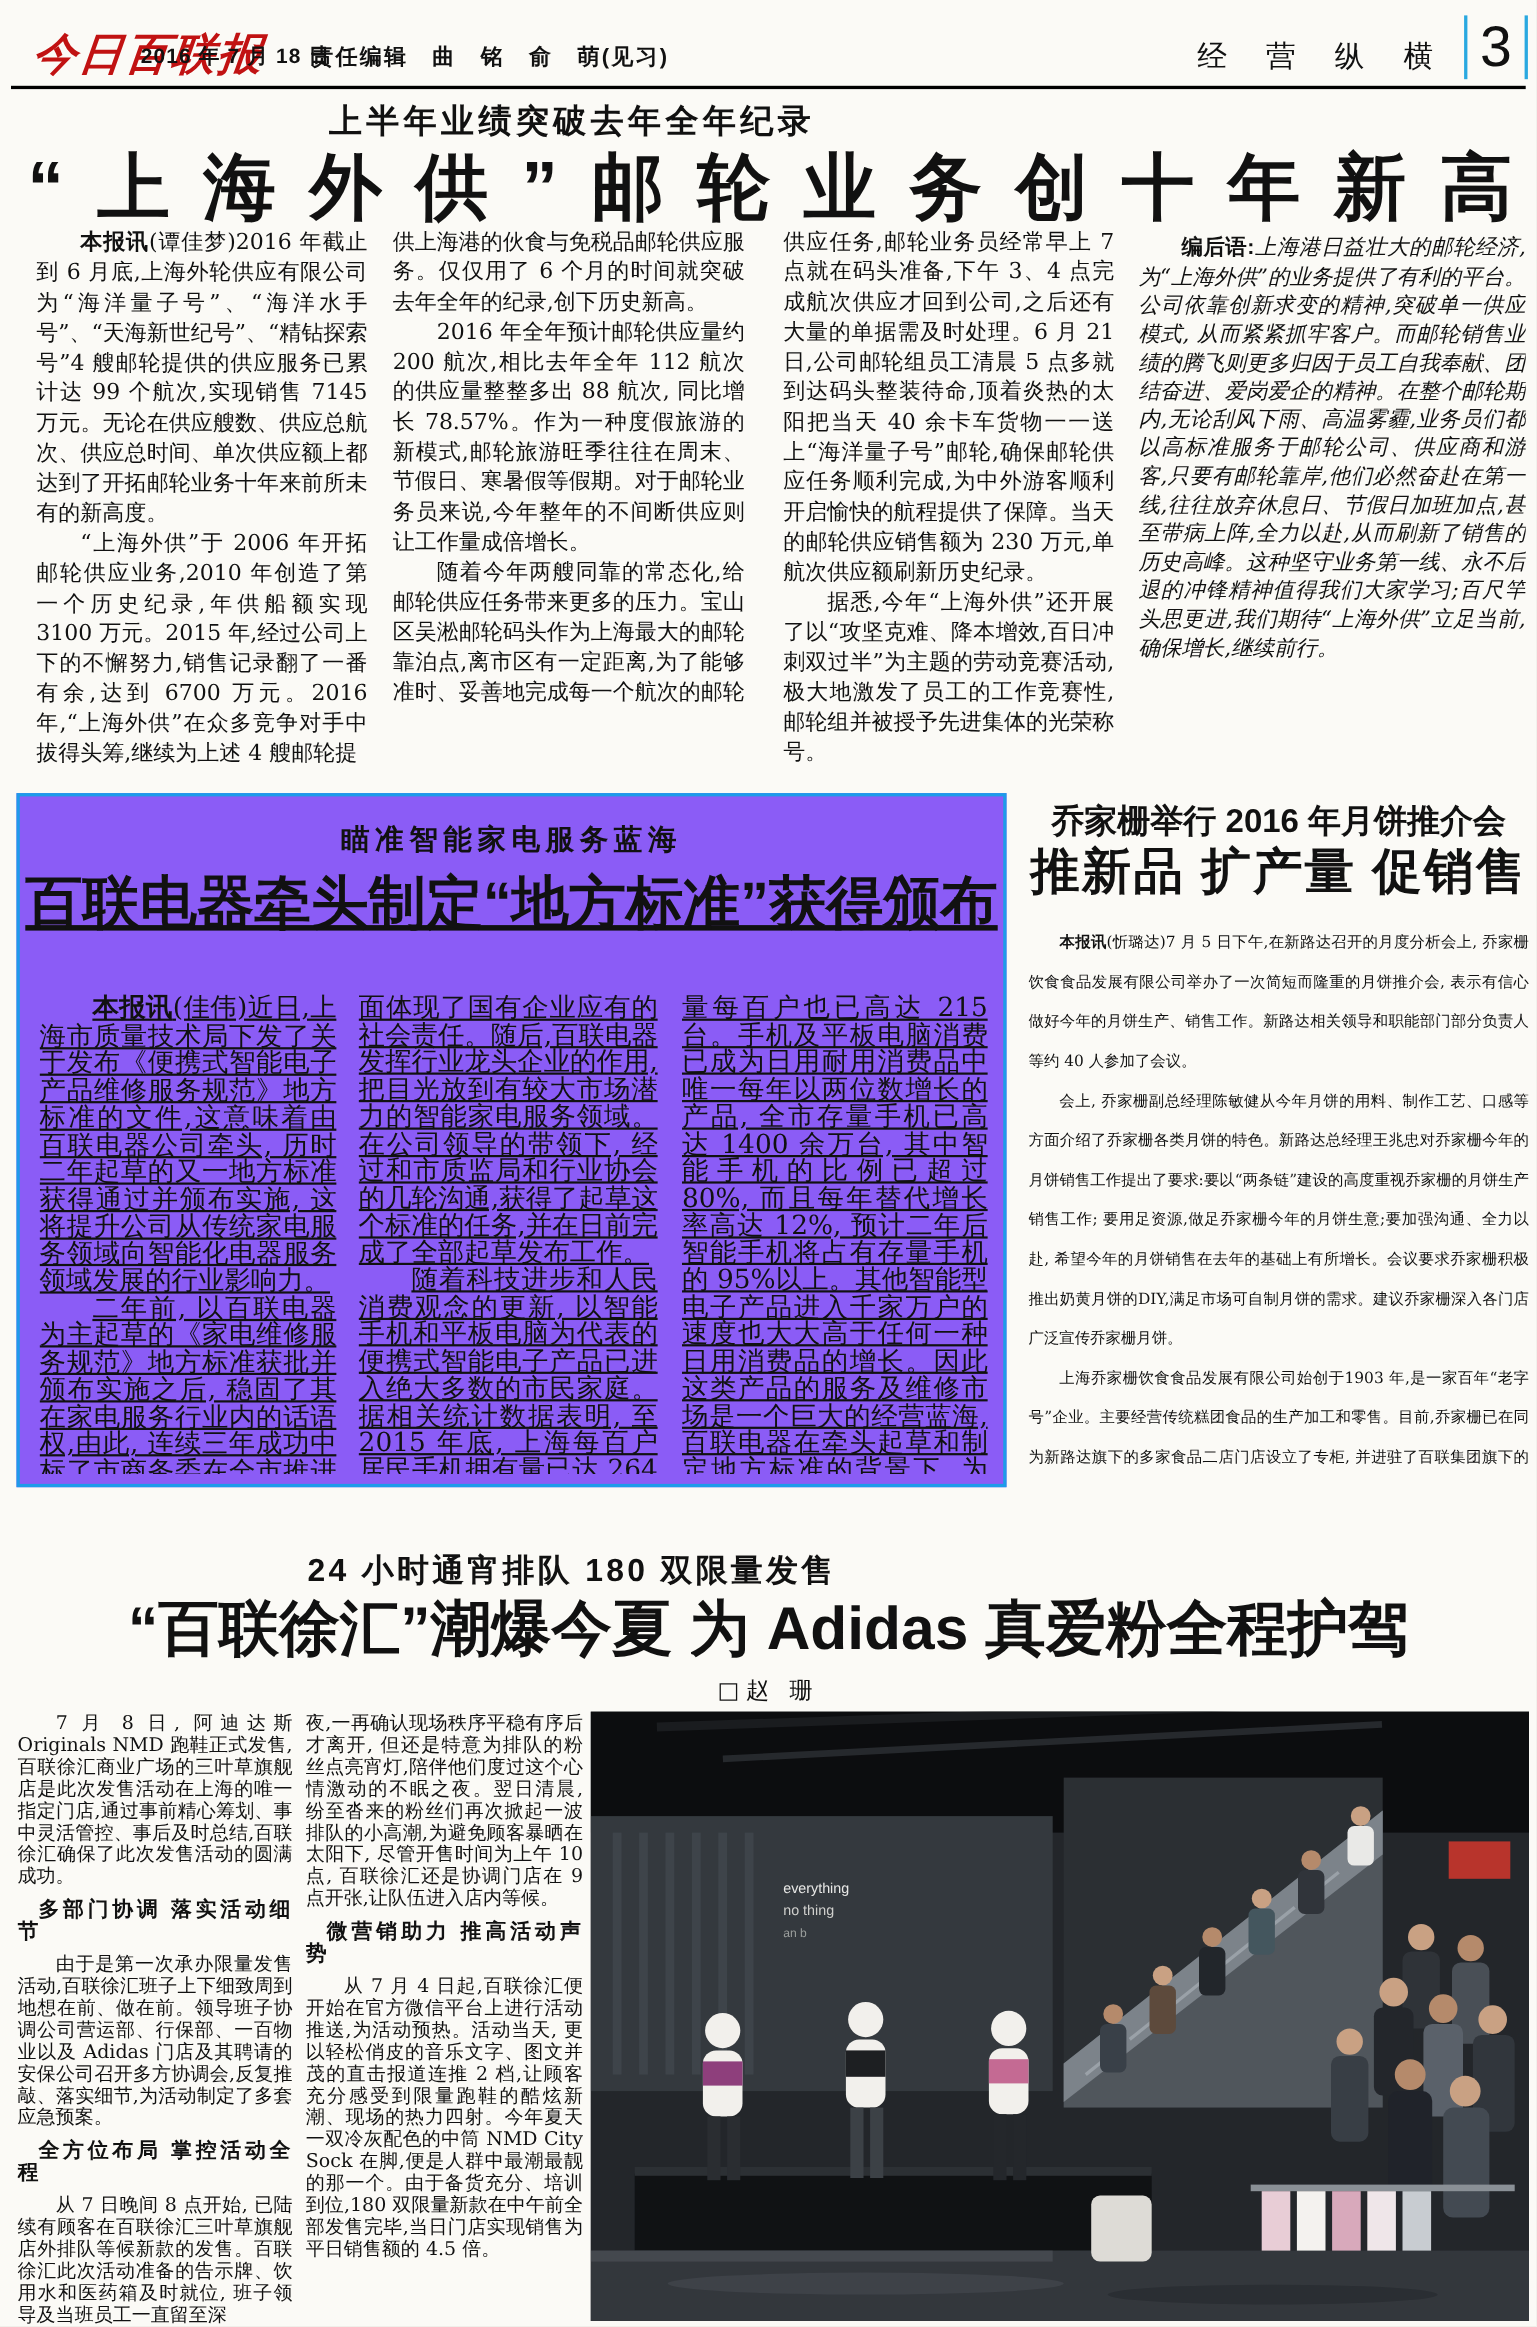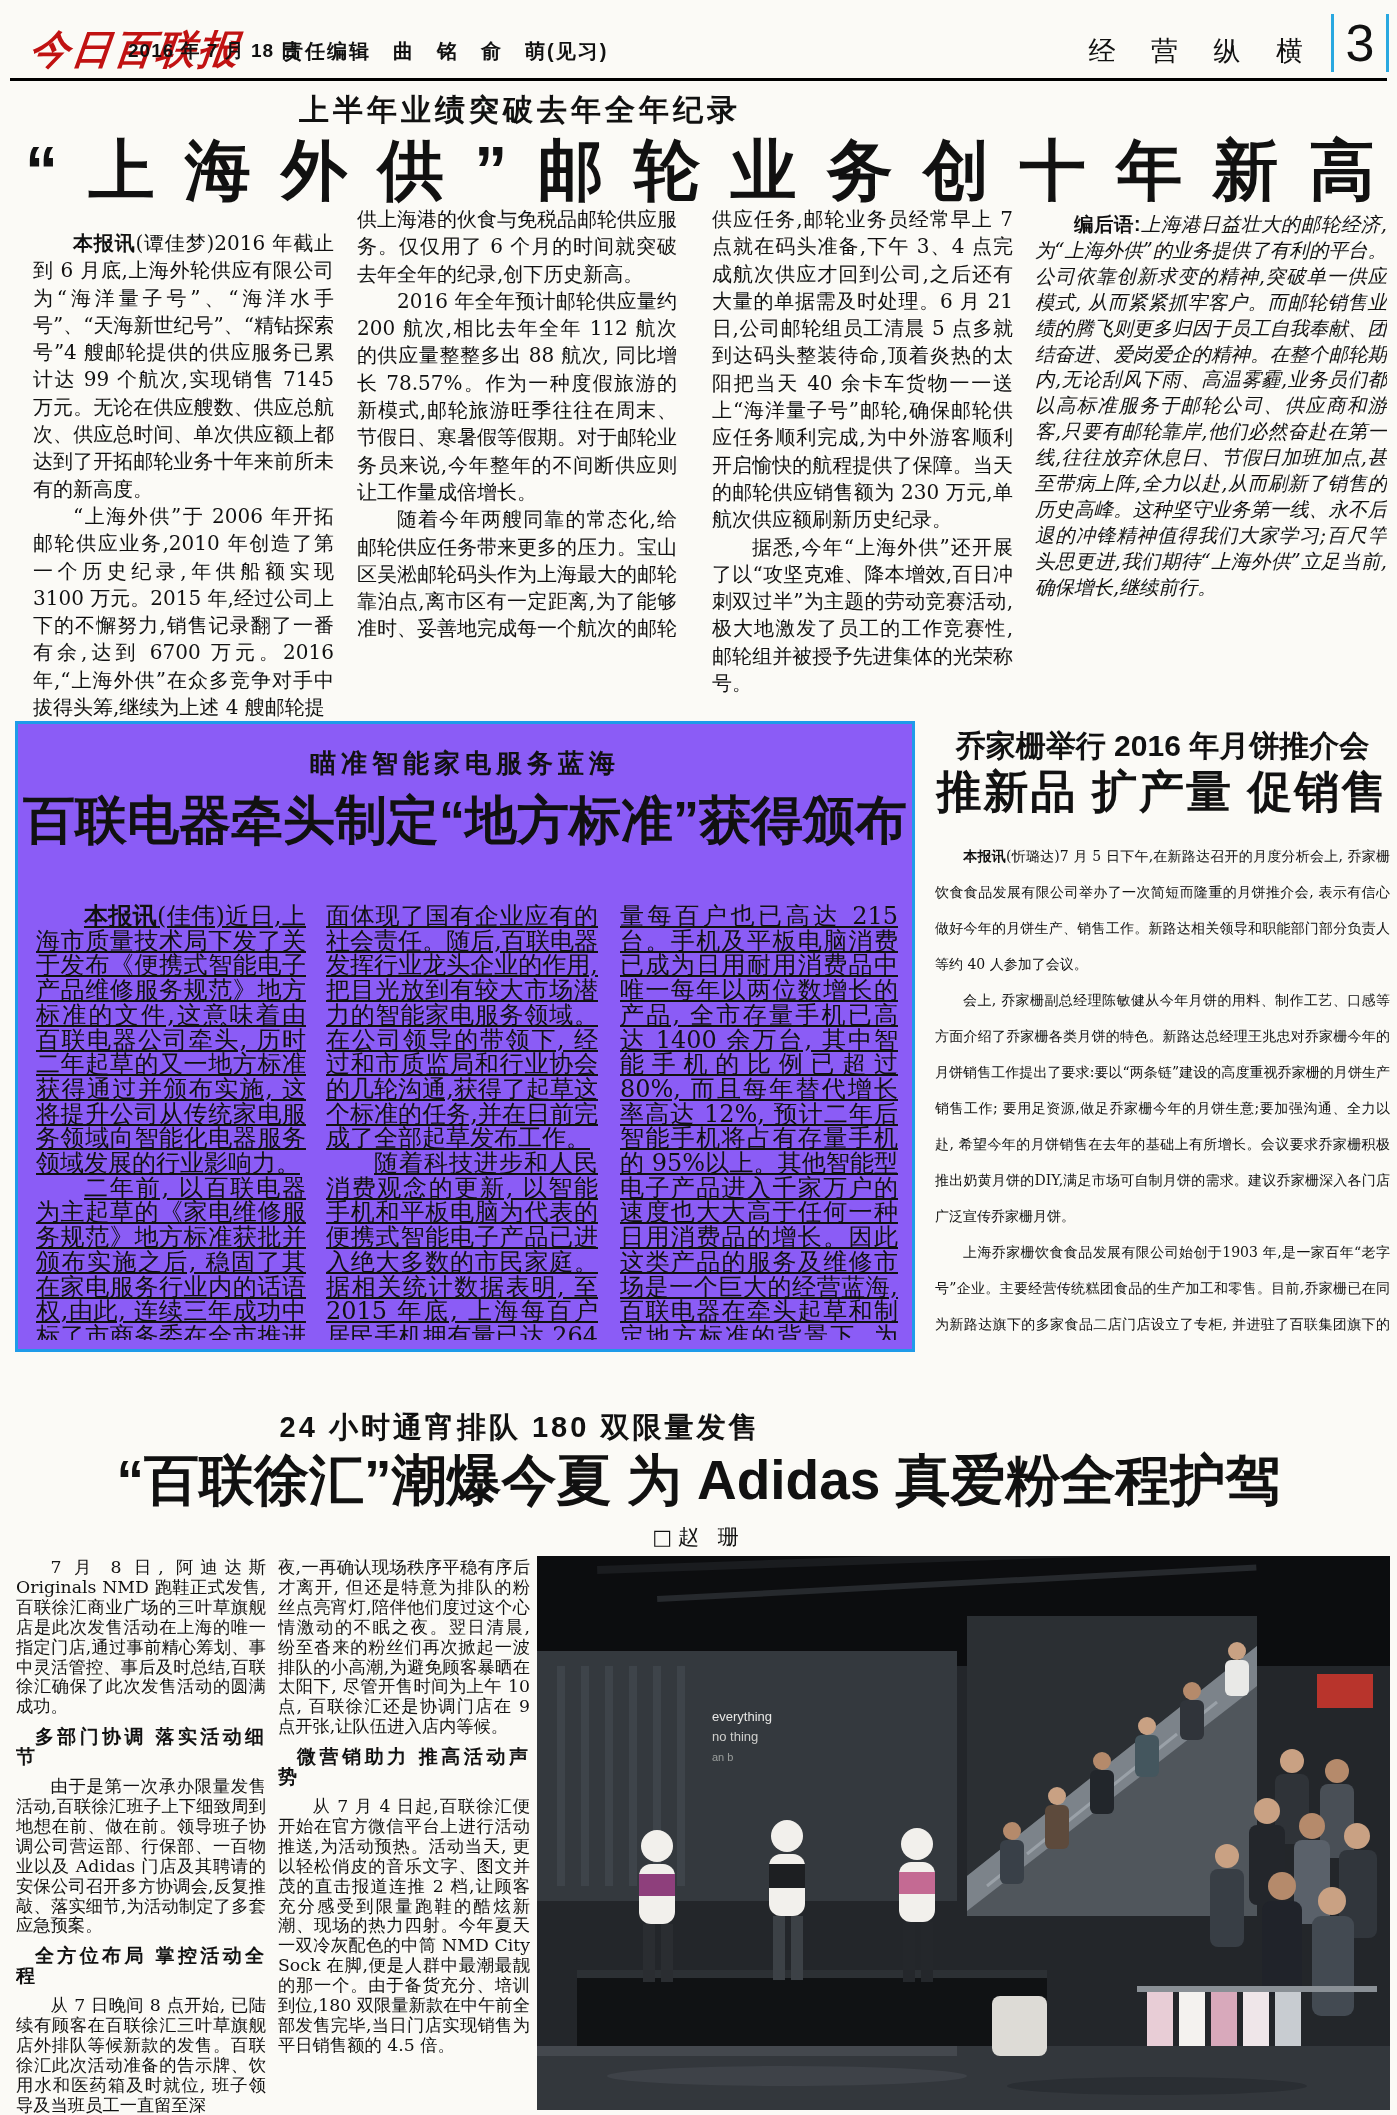--- a/index.html
+++ b/index.html
@@ -27,35 +27,35 @@
   
   .a1-kicker { position:absolute; left:0; top:90px; width:1040px; text-align:center;
     font-family:"Liberation Sans",sans-serif; font-weight:bold; font-size:30px; letter-spacing:4px; }
   .a1-headline { position:absolute; left:25px; top:126px; width:1350px;
     font-family:"Liberation Sans",sans-serif; font-weight:900; font-size:66px;
     white-space:nowrap; text-align:justify; text-align-last:justify; letter-spacing:0px; }
   .col { position:absolute; text-align:justify; overflow:hidden; }
   .col p { text-indent:2em; }
   .lead { font-weight:bold; font-family:"Liberation Sans",sans-serif; }
   .a1-col { top:206px; height:492px; font-size:20px; line-height:27.3px; }
-  .a1-c1 { left:33px;  width:301px;margin-top:24px; }
+  .a1-c1 { left:33px;  width:301px; }
   .a1-c2 { left:357px; width:320px; }
   .a1-c3 { left:712px; width:301px; }
   .a1-note { position:absolute; left:1035px; top:212px; width:352px; height:486px;
     font-style:italic; font-size:19.5px; line-height:25.9px; text-align:justify; overflow:hidden;
     text-indent:2em; }
   .a1-note .lead { font-style:normal; }
 
   
   .box2 { position:absolute; left:15px; top:721px; width:900px; height:631px;
     border:3px solid #1e9be9; background:#8b5cf6; }
   .a2-kicker { position:absolute; left:0; top:22px; width:100%; text-align:center;
     font-family:"Liberation Sans",sans-serif; font-weight:bold; font-size:26px; letter-spacing:5px; }
   .a2-headline { position:absolute; left:0; top:62px; width:100%; text-align:center;
-    font-family:"Liberation Sans",sans-serif; font-weight:900; font-size:52px; white-space:nowrap; }
+    font-family:"Liberation Sans",sans-serif; font-weight:900; font-size:52px; white-space:nowrap;text-decoration:underline; }
   .a2-col { top:180px; height:436px; font-size:24px; line-height:24.7px;text-decoration:underline; }
   .a2-c1 { left:18px;  width:270px; }
   .a2-c2 { left:308px; width:272px; }
   .a2-c3 { left:602px; width:278px; }
 
   
   .a3-title { position:absolute; left:935px; top:726px; width:455px; text-align:center;
     font-family:"Liberation Sans",sans-serif; font-weight:bold; font-size:30px; white-space:nowrap; }
   .a3-subtitle { position:absolute; left:935px; top:762px; width:455px; text-align:center;
     font-family:"Liberation Sans",sans-serif; font-weight:900; font-size:45px; letter-spacing:2px; }

